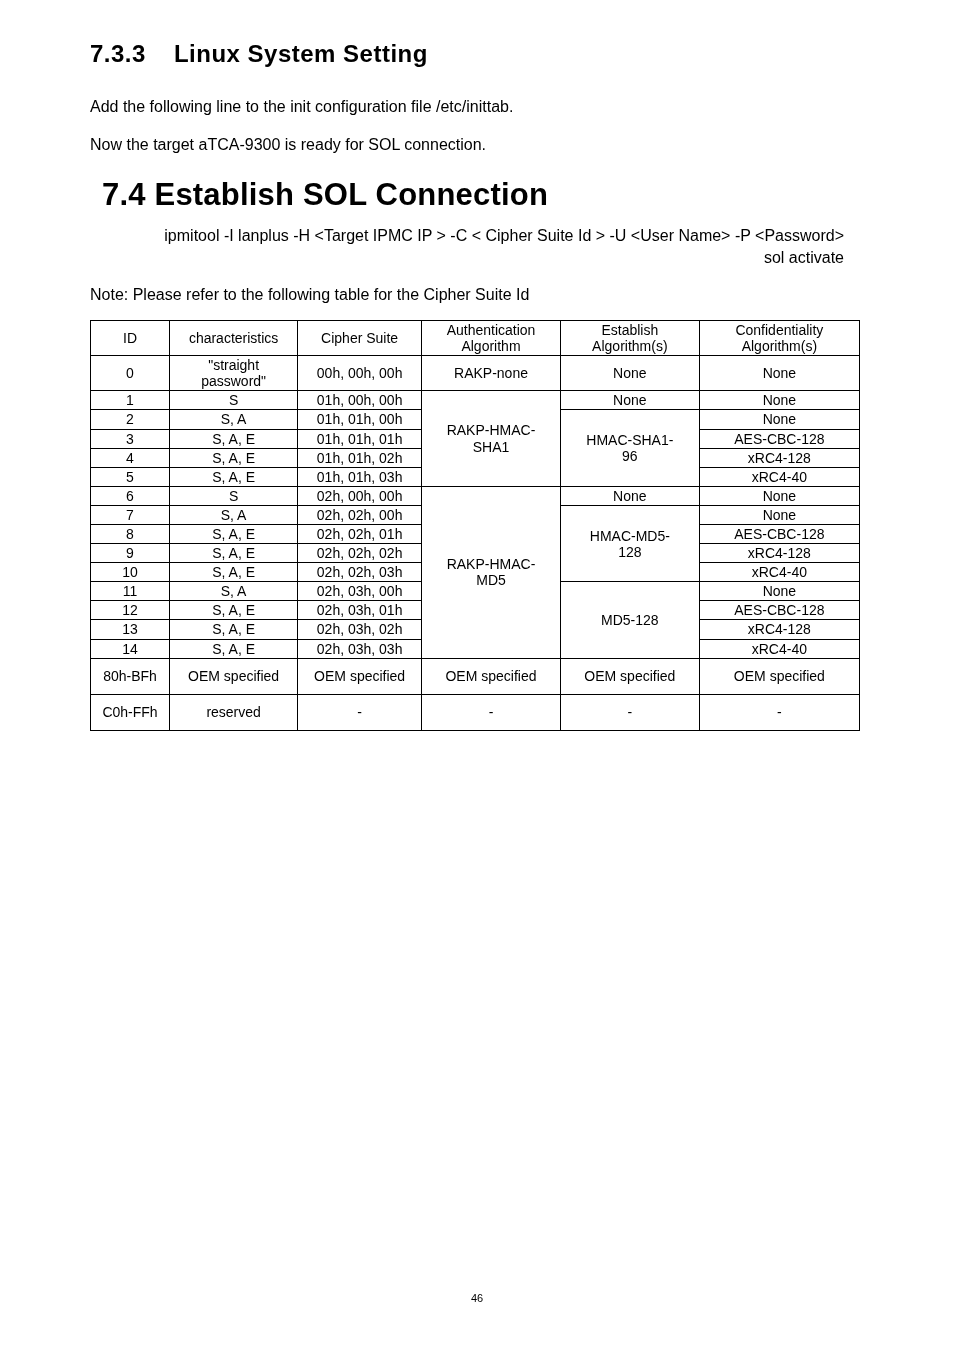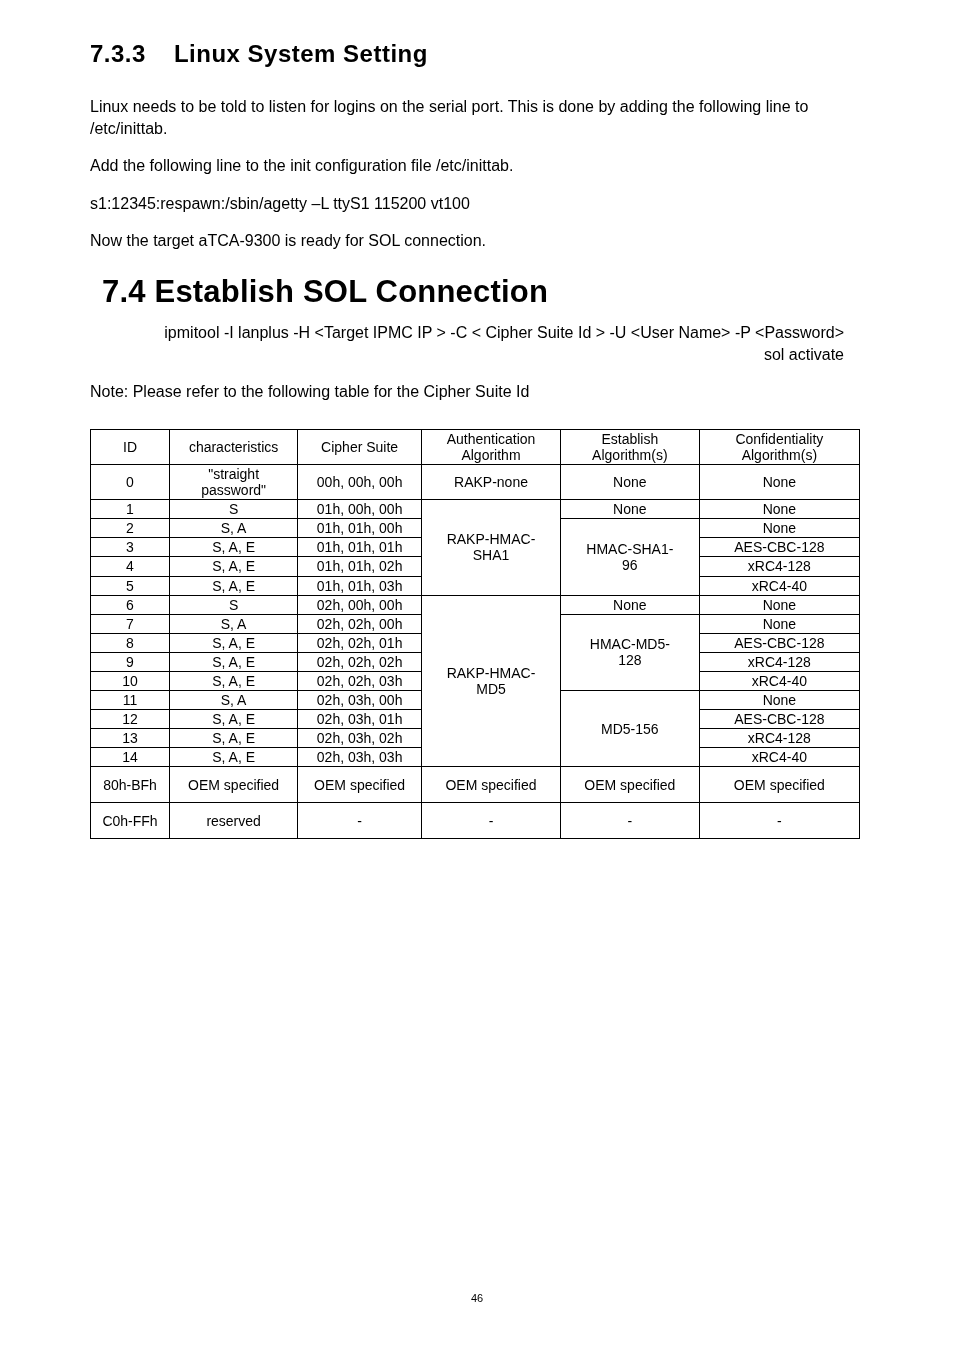--- a/index.html
+++ b/index.html
@@ -73,31 +73,29 @@
 </style>
 </head>
 <body>
 
 <div class="page">
 
   <h2 class="section-title">
     <span class="num">7.3.3</span><span>Linux System Setting</span>
   </h2>
 
-  <p class="body-text">Linux needs to be told to listen for logins on the serial port. This is done by adding the following line to /etc/inittab.</p>
   <p class="body-text">Add the following line to the init configuration file /etc/inittab.</p>
-  <p class="body-text">s1:12345:respawn:/sbin/agetty –L ttyS1 115200 vt100</p>
   <p class="body-text">Now the target aTCA-9300 is ready for SOL connection.</p>
 
   <h1 class="major-heading">
     <span>7.4</span>&nbsp;<span>Establish SOL Connection</span>
   </h1>
 
   <div class="indent-block">ipmitool -I lanplus -H &lt;Target IPMC IP &gt; -C &lt; Cipher Suite Id &gt; -U &lt;User Name&gt; -P &lt;Password&gt; sol activate</div>
-  <p class="body-text" style="margin-bottom:26px;">Note: Please refer to the following table for the Cipher Suite Id</p>
+  <p class="body-text" style="margin-bottom:14px;">Note: Please refer to the following table for the Cipher Suite Id</p>
 
   <table class="cipher-table">
     <colgroup>
       <col style="width:74px">
       <col style="width:120px">
       <col style="width:116px">
       <col style="width:130px">
       <col style="width:130px">
       <col style="width:150px">
     </colgroup>
@@ -217,21 +215,21 @@
       <td>10</td>
       <td>S, A, E</td>
       <td>02h, 02h, 03h</td>
       <td>xRC4-40</td>
     </tr>
 
     <tr>
       <td>11</td>
       <td>S, A</td>
       <td>02h, 03h, 00h</td>
-      <td rowspan="4">MD5-156</td>
+      <td rowspan="4">MD5-128</td>
       <td>None</td>
     </tr>
 
     <tr>
       <td>12</td>
       <td>S, A, E</td>
       <td>02h, 03h, 01h</td>
       <td>AES-CBC-128</td>
     </tr>
 

